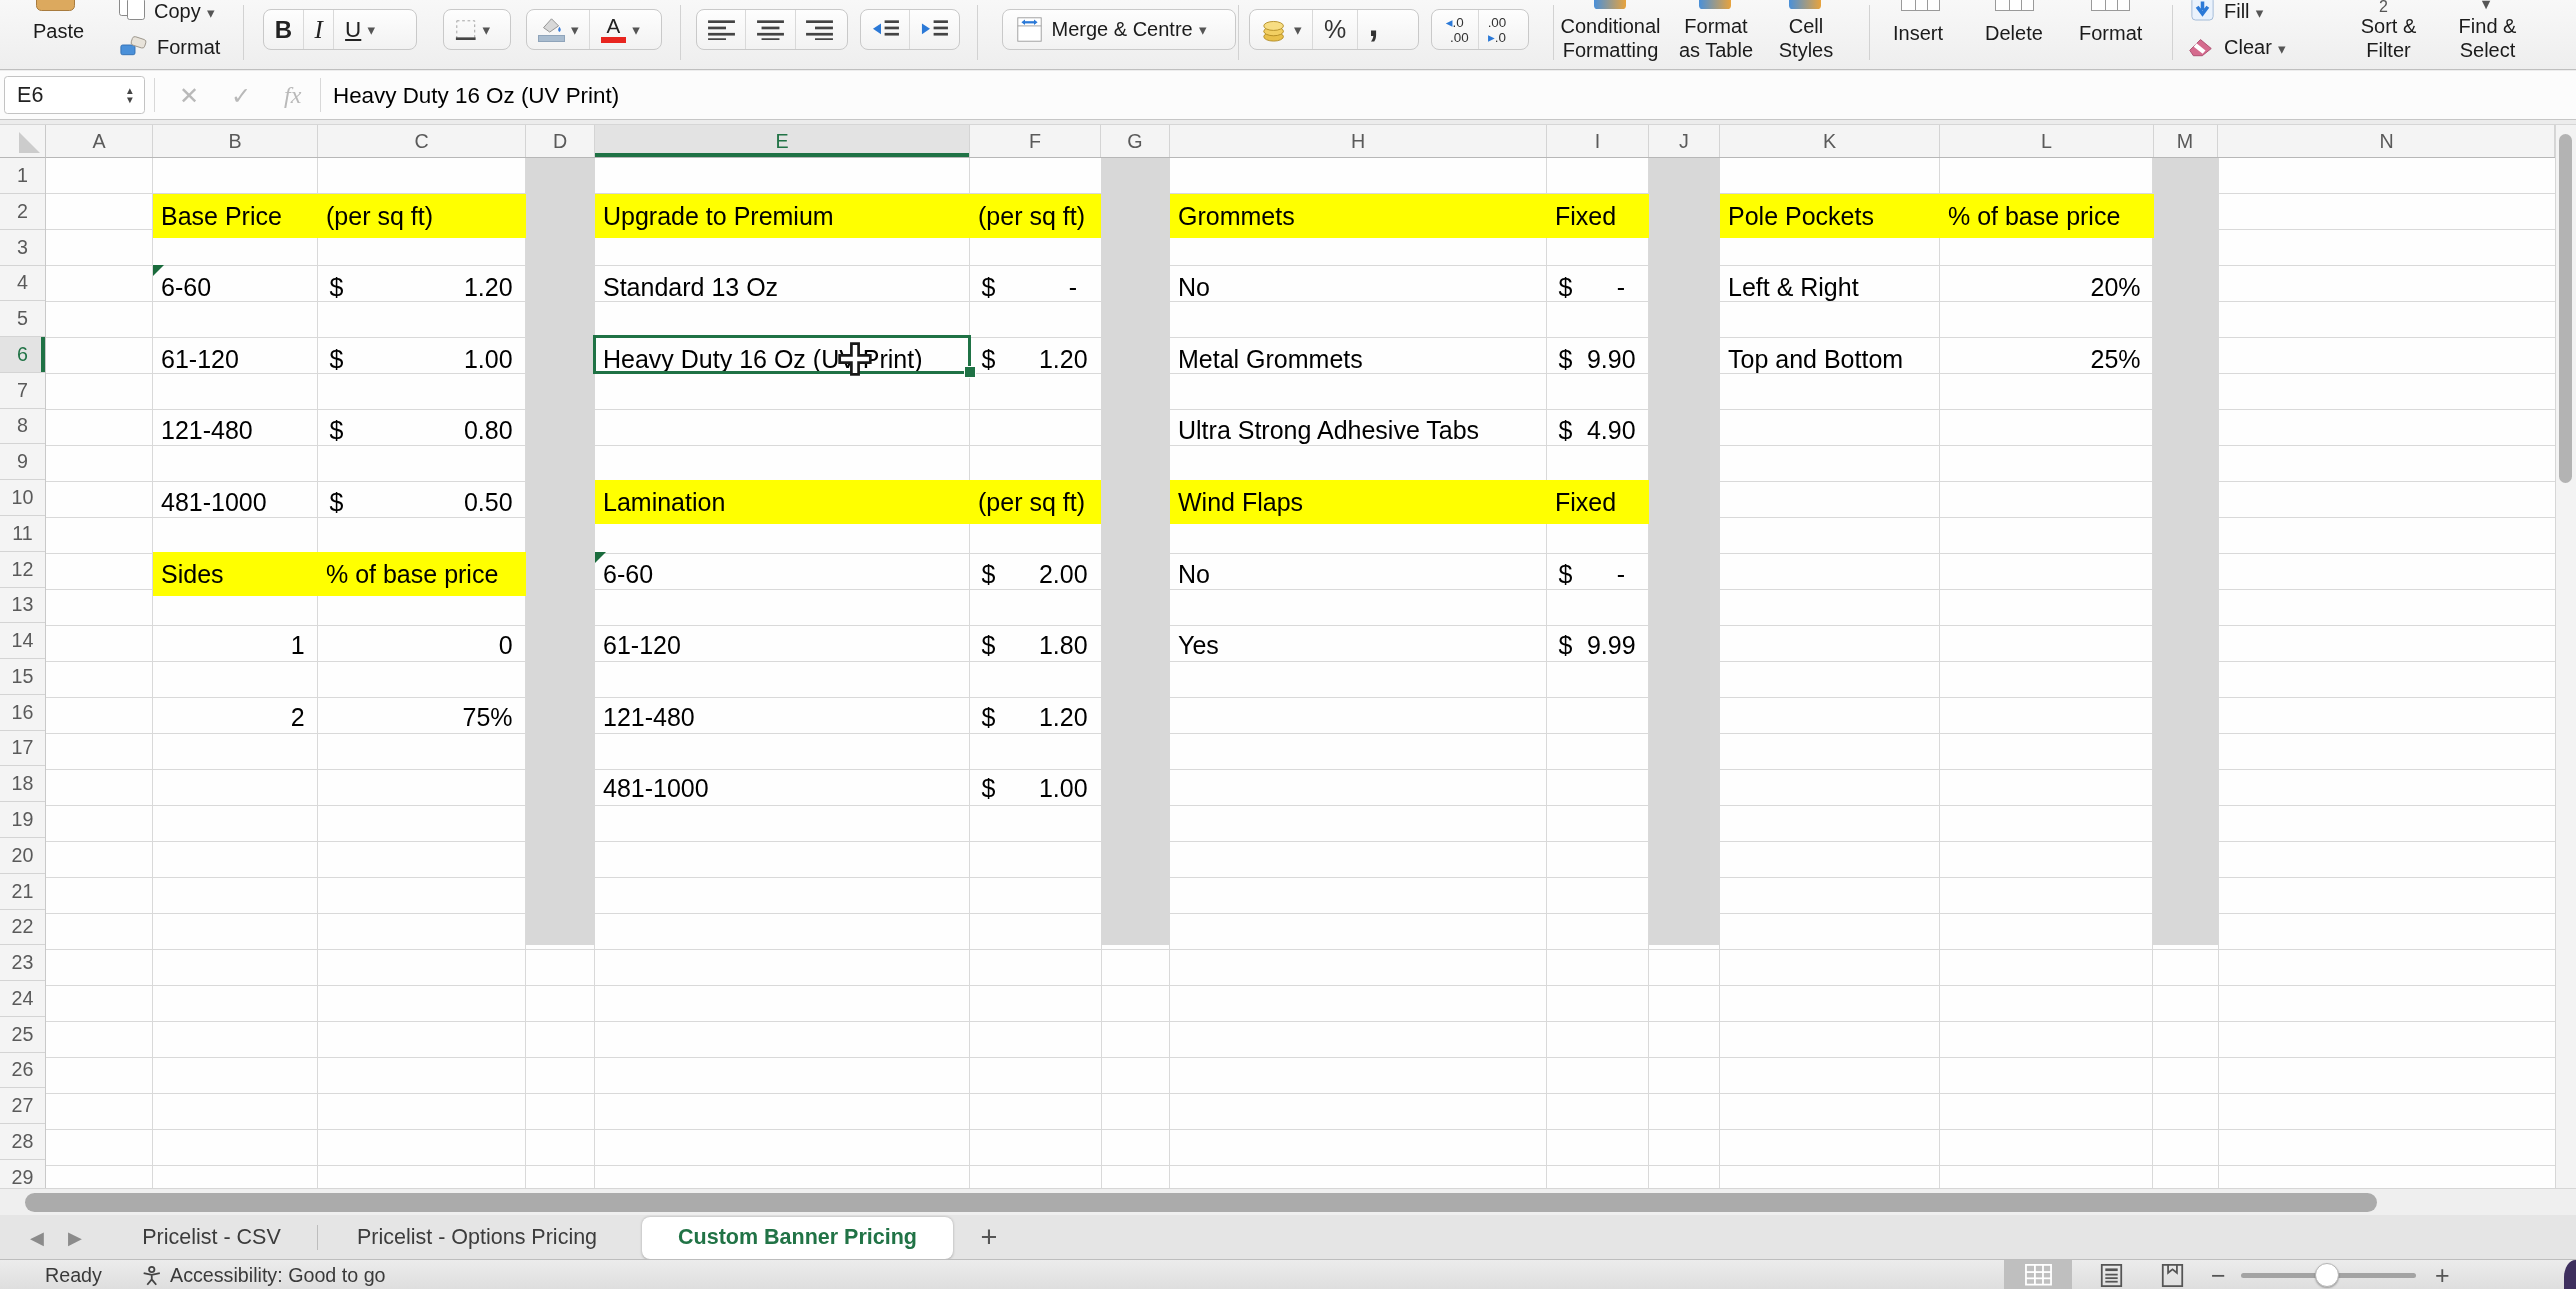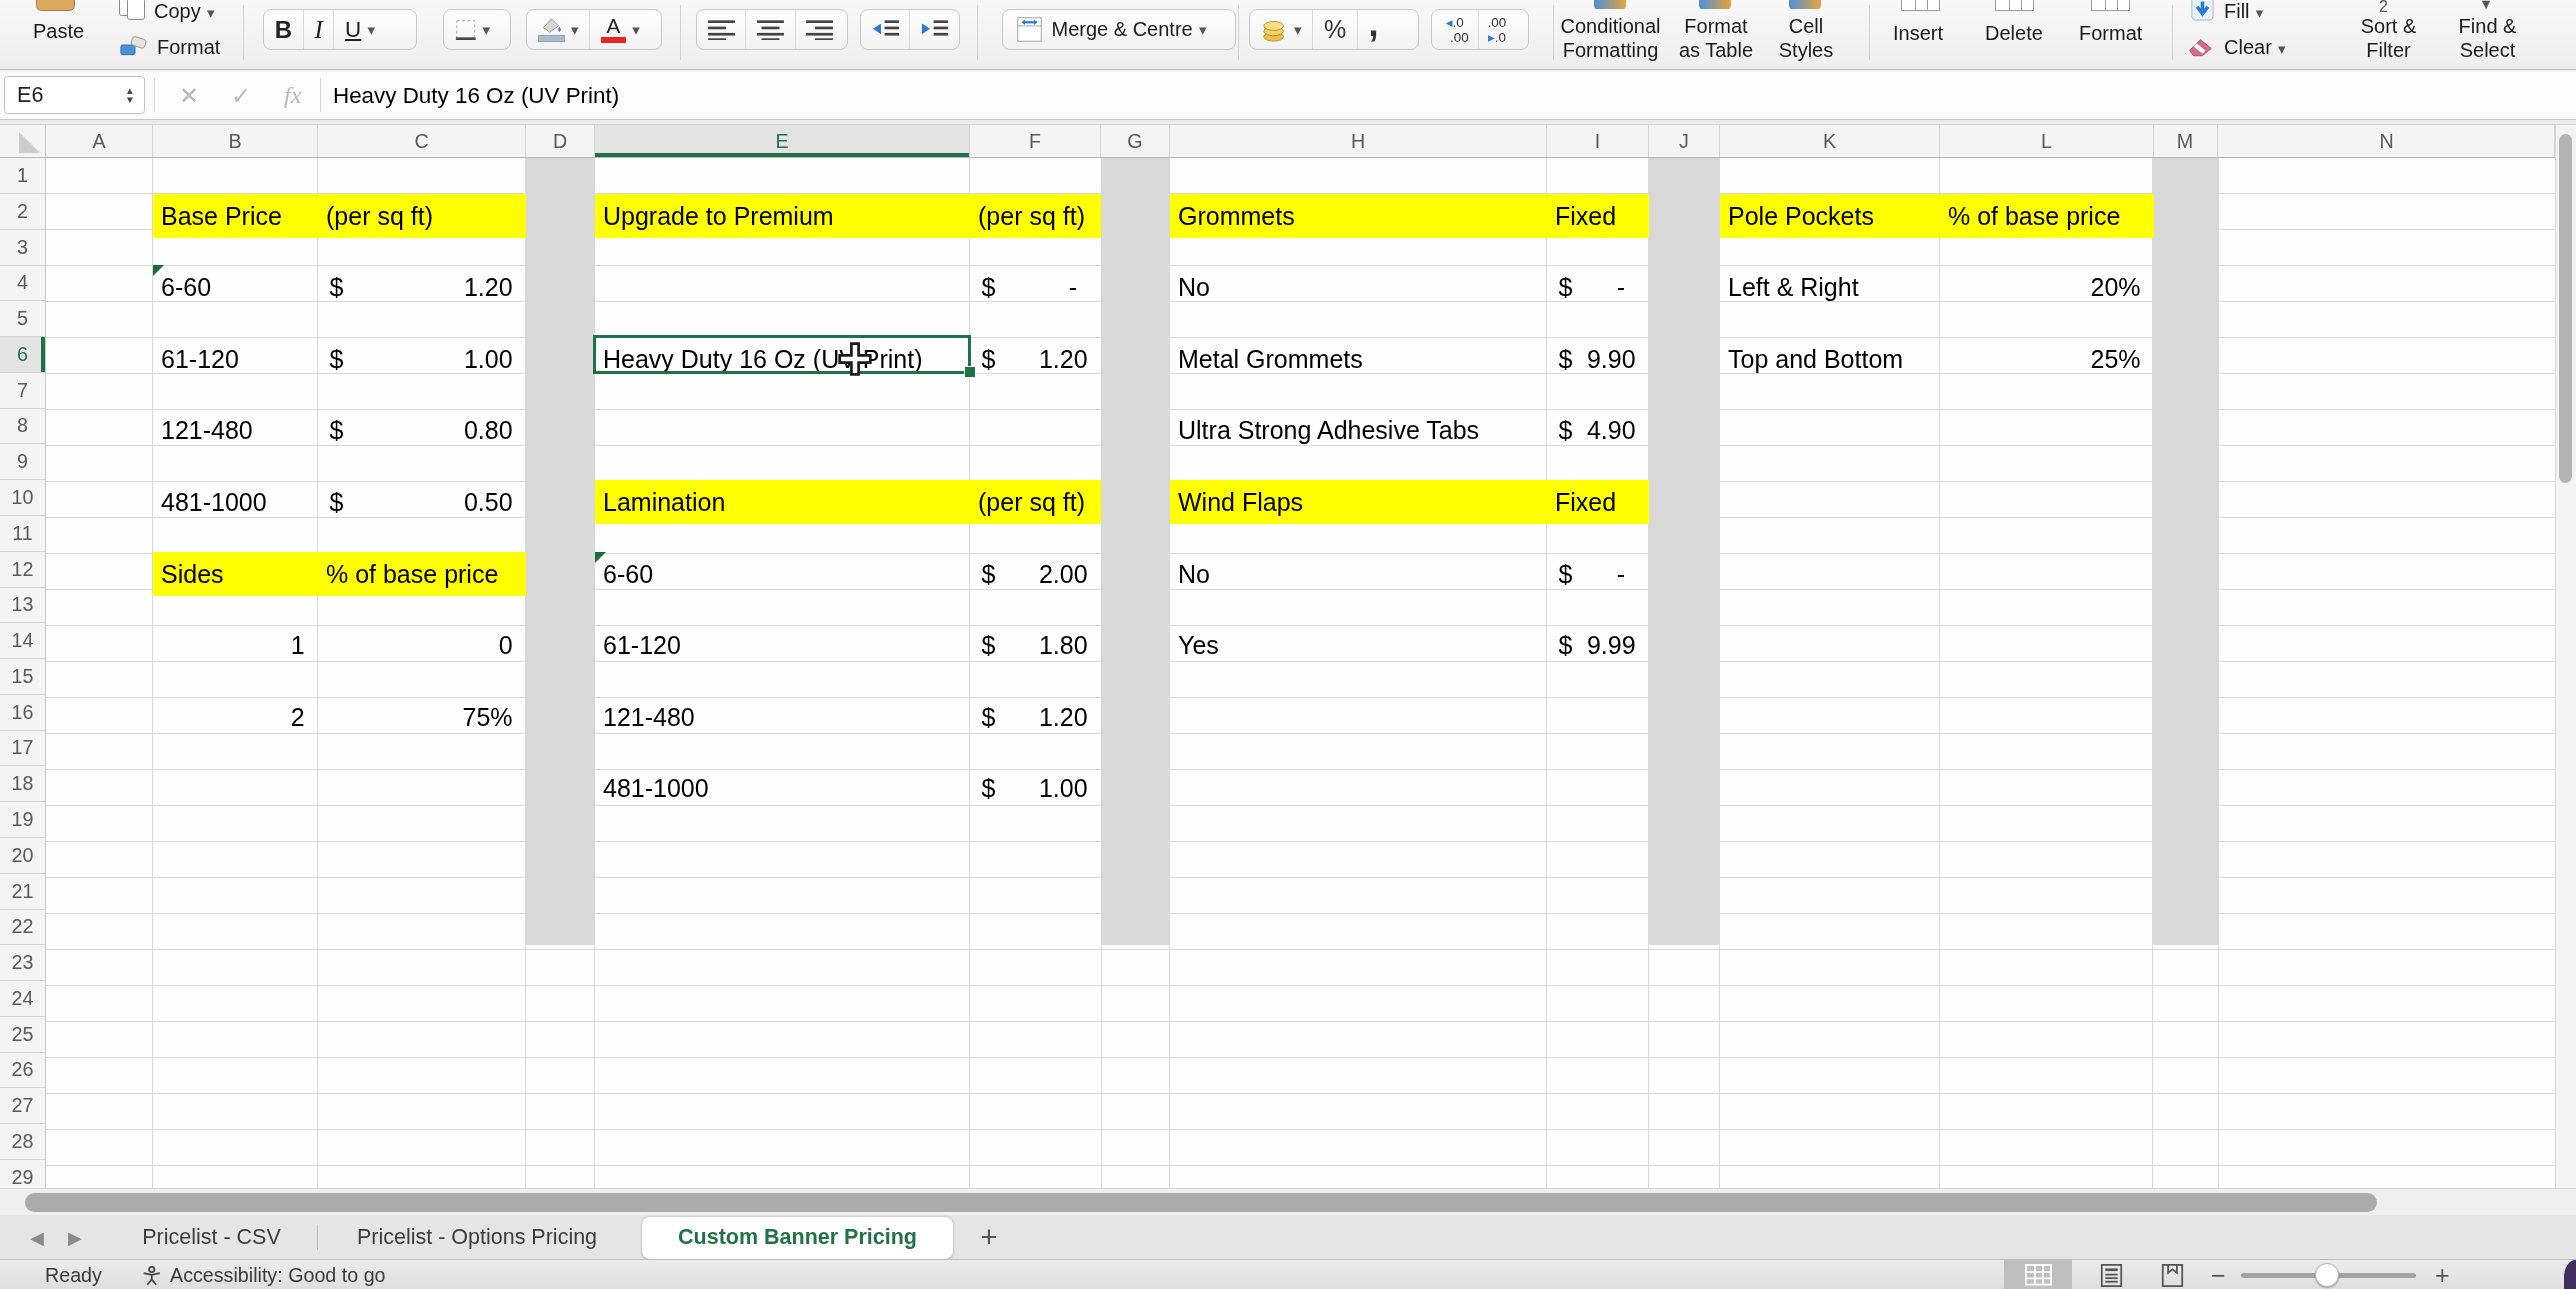--- a/index.html
+++ b/index.html
@@ -399,20 +399,21 @@
       <div class="cell yellow" style="left: 924px; top: 36px; width: 131px;">(per sq ft)</div>
       <div class="cell yellow" style="left: 1124px; top: 36px; width: 377px;">Grommets</div>
       <div class="cell yellow" style="left: 1501px; top: 36px; width: 102px;">Fixed</div>
       <div class="cell yellow" style="left: 1674px; top: 36px; width: 220px;">Pole Pockets</div>
       <div class="cell yellow" style="left: 1894px; top: 36px; width: 214px;">% of base price</div>
       <div class="cell lab" style="left: 107px; top: 107px; width: 165px;">6-60<div class="flag"></div></div>
       <div class="cell money" style="left: 272px; top: 107px; width: 208px;">
         <span class="cur">$</span>
         <span>1.20</span>
       </div>
+      <div class="cell lab" style="left: 549px; top: 107px; width: 375px;">Standard 13 Oz</div>
       <div class="cell money dash" style="left: 924px; top: 107px; width: 131px;">
         <span class="cur">$</span>
         <span>-</span>
       </div>
       <div class="cell lab" style="left: 1124px; top: 107px; width: 377px;">No</div>
       <div class="cell money dash" style="left: 1501px; top: 107px; width: 102px;">
         <span class="cur">$</span>
         <span>-</span>
       </div>
       <div class="cell lab" style="left: 1674px; top: 107px; width: 220px;">Left &amp; Right</div>

